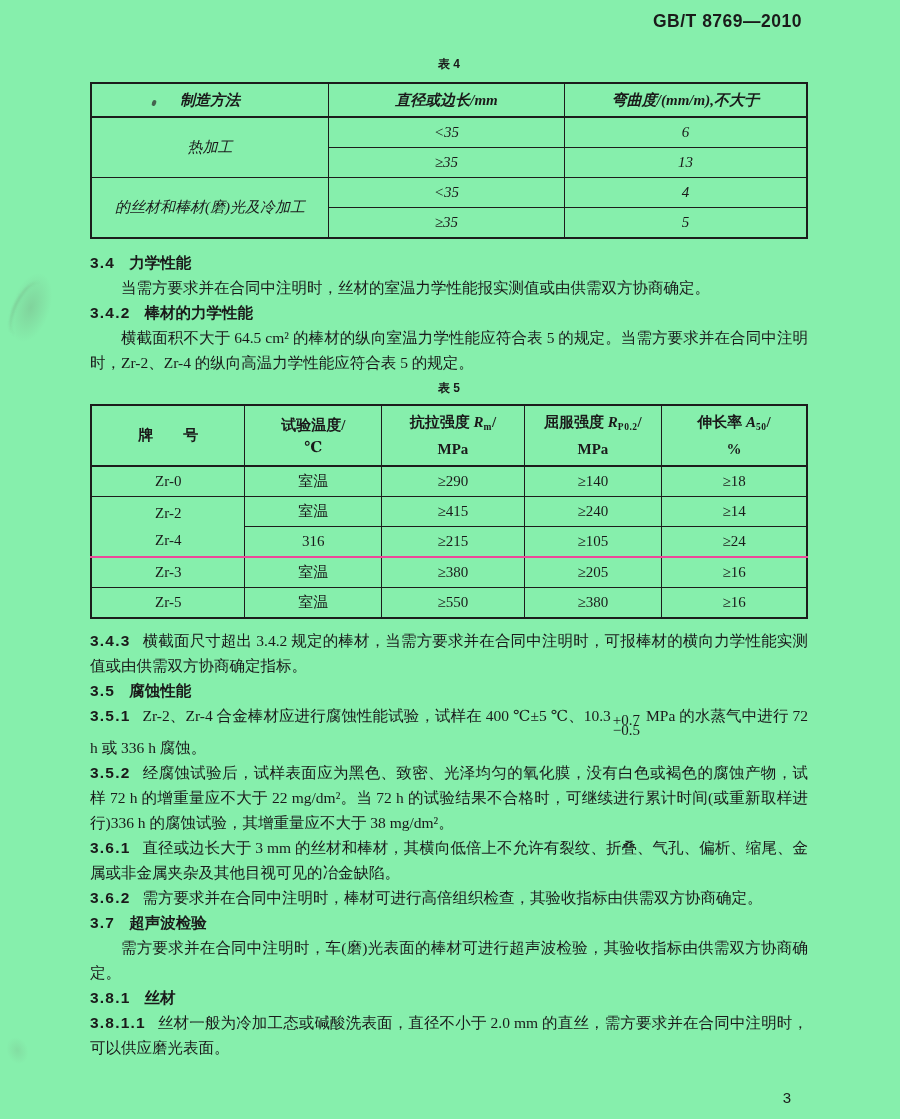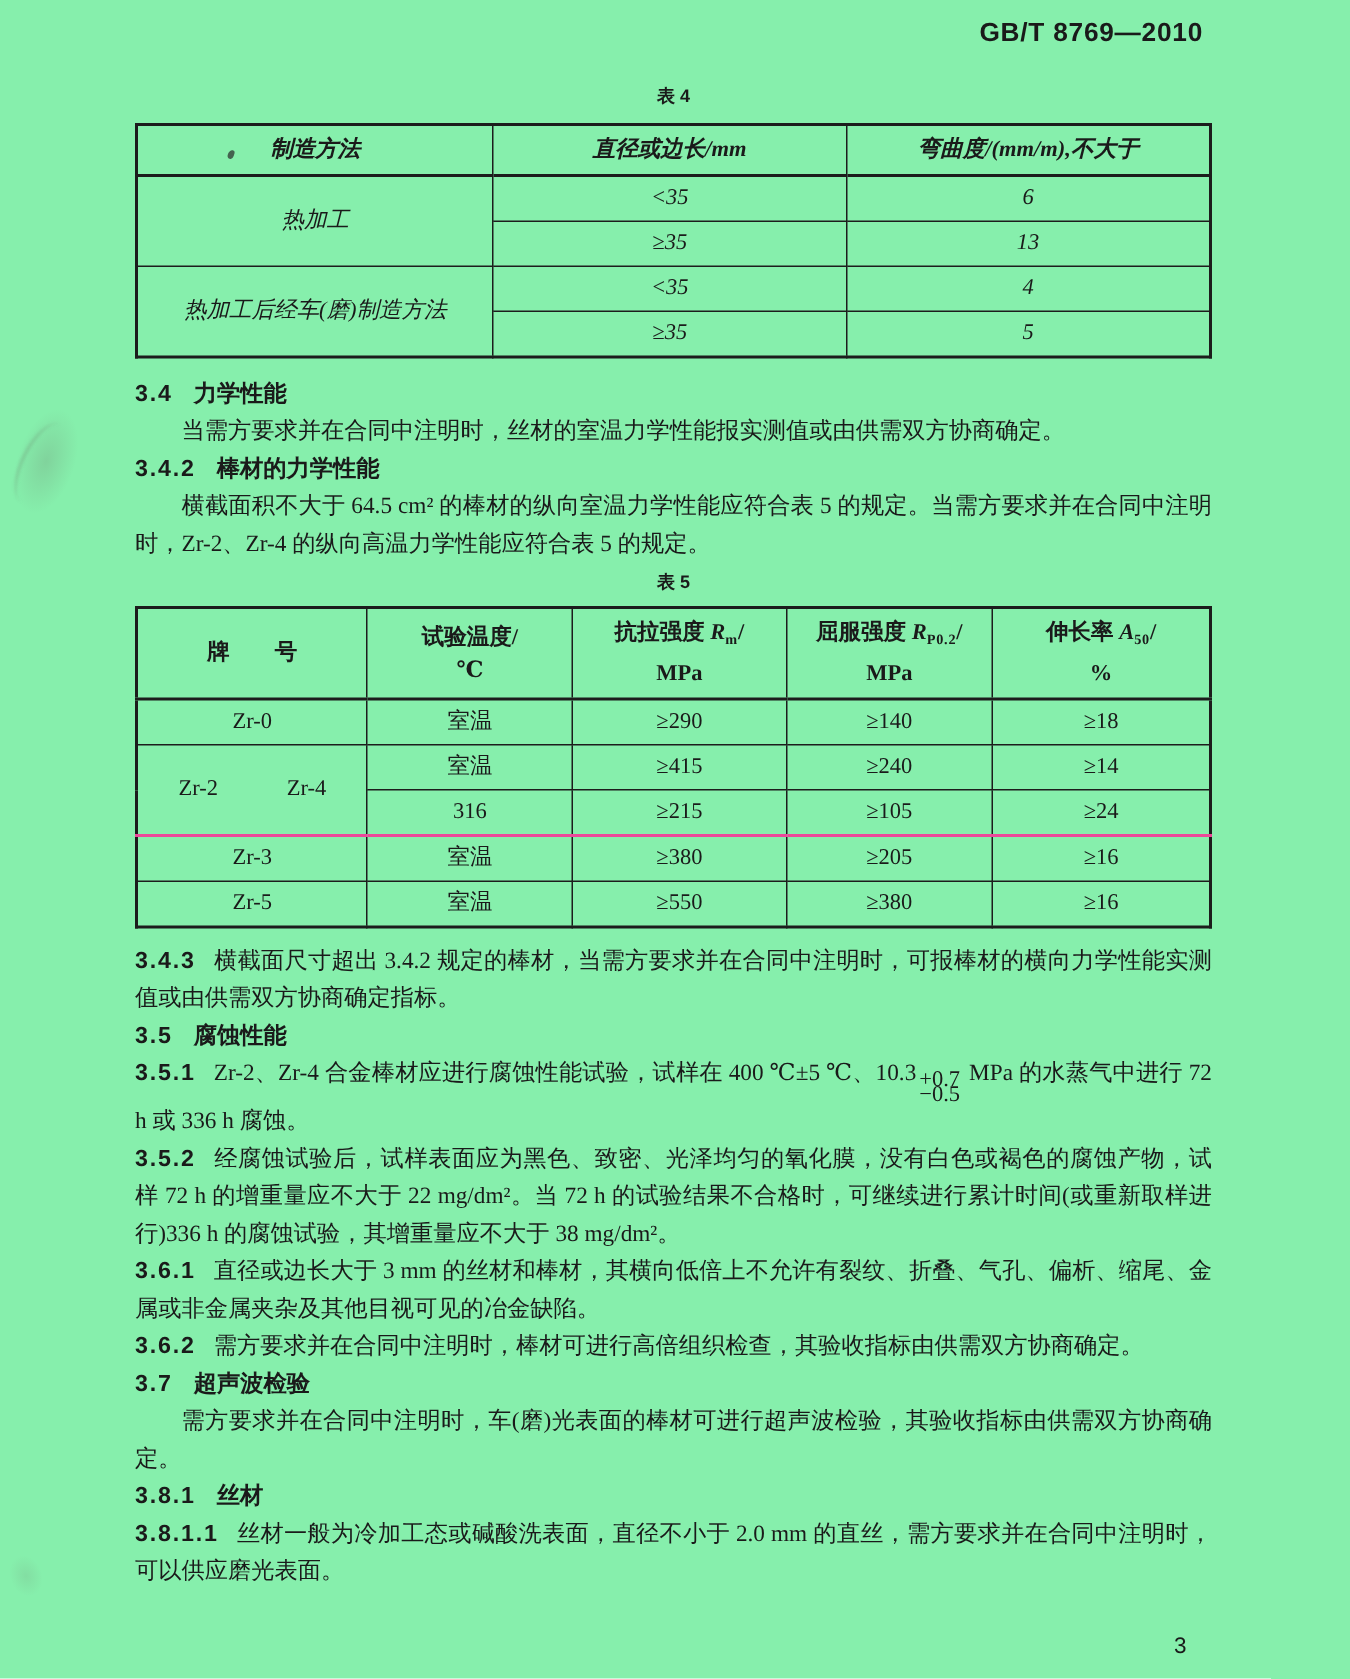--- a/index.html
+++ b/index.html
@@ -32,21 +32,21 @@
   td{border:1px solid #1c1c1c;height:27px;padding:1px 4px;vertical-align:middle;}
   tr.thead td{
     font-weight:bold;border-bottom:2px solid #1c1c1c;
   }
   .t4 tr.thead td{height:30px;}
   .t5 tr.thead td{height:55px;padding:2px;}
   .t5 tr.heavy td{border-top:2px solid #ec4899;}
   .th-line{line-height:22px;}
   .sym{font-style:italic;font-family:"Liberation Serif","DejaVu Serif",serif;}
   sub{font-size:9.5px;vertical-align:-3px;letter-spacing:0.5px;}
-  .grades{display:flex;flex-direction:row;height:54px;}
+  .grades{display:flex;flex-direction:column;height:54px;}
   .grades div{flex:1;display:flex;align-items:center;justify-content:center;}
   .h{
     font-family:"Liberation Sans","DejaVu Sans",sans-serif;
     font-weight:bold;line-height:25px;text-align:left;
   }
   .para{margin:0;line-height:25px;}
   .indent{text-indent:2em;}
   .num{
     font-family:"Liberation Sans","DejaVu Sans",sans-serif;
     font-weight:bold;letter-spacing:1.2px;margin-right:12px;
@@ -115,21 +115,21 @@
         <tr>
           <td rowspan="2">热加工</td>
           <td>&lt;35</td>
           <td>6</td>
         </tr>
         <tr>
           <td>≥35</td>
           <td>13</td>
         </tr>
         <tr>
-          <td rowspan="2">热加工后经车(磨)制造方法</td>
+          <td rowspan="2">的丝材和棒材(磨)光及冷加工</td>
           <td>&lt;35</td>
           <td>4</td>
         </tr>
         <tr>
           <td>≥35</td>
           <td>5</td>
         </tr>
       </tbody>
     </table>
 

